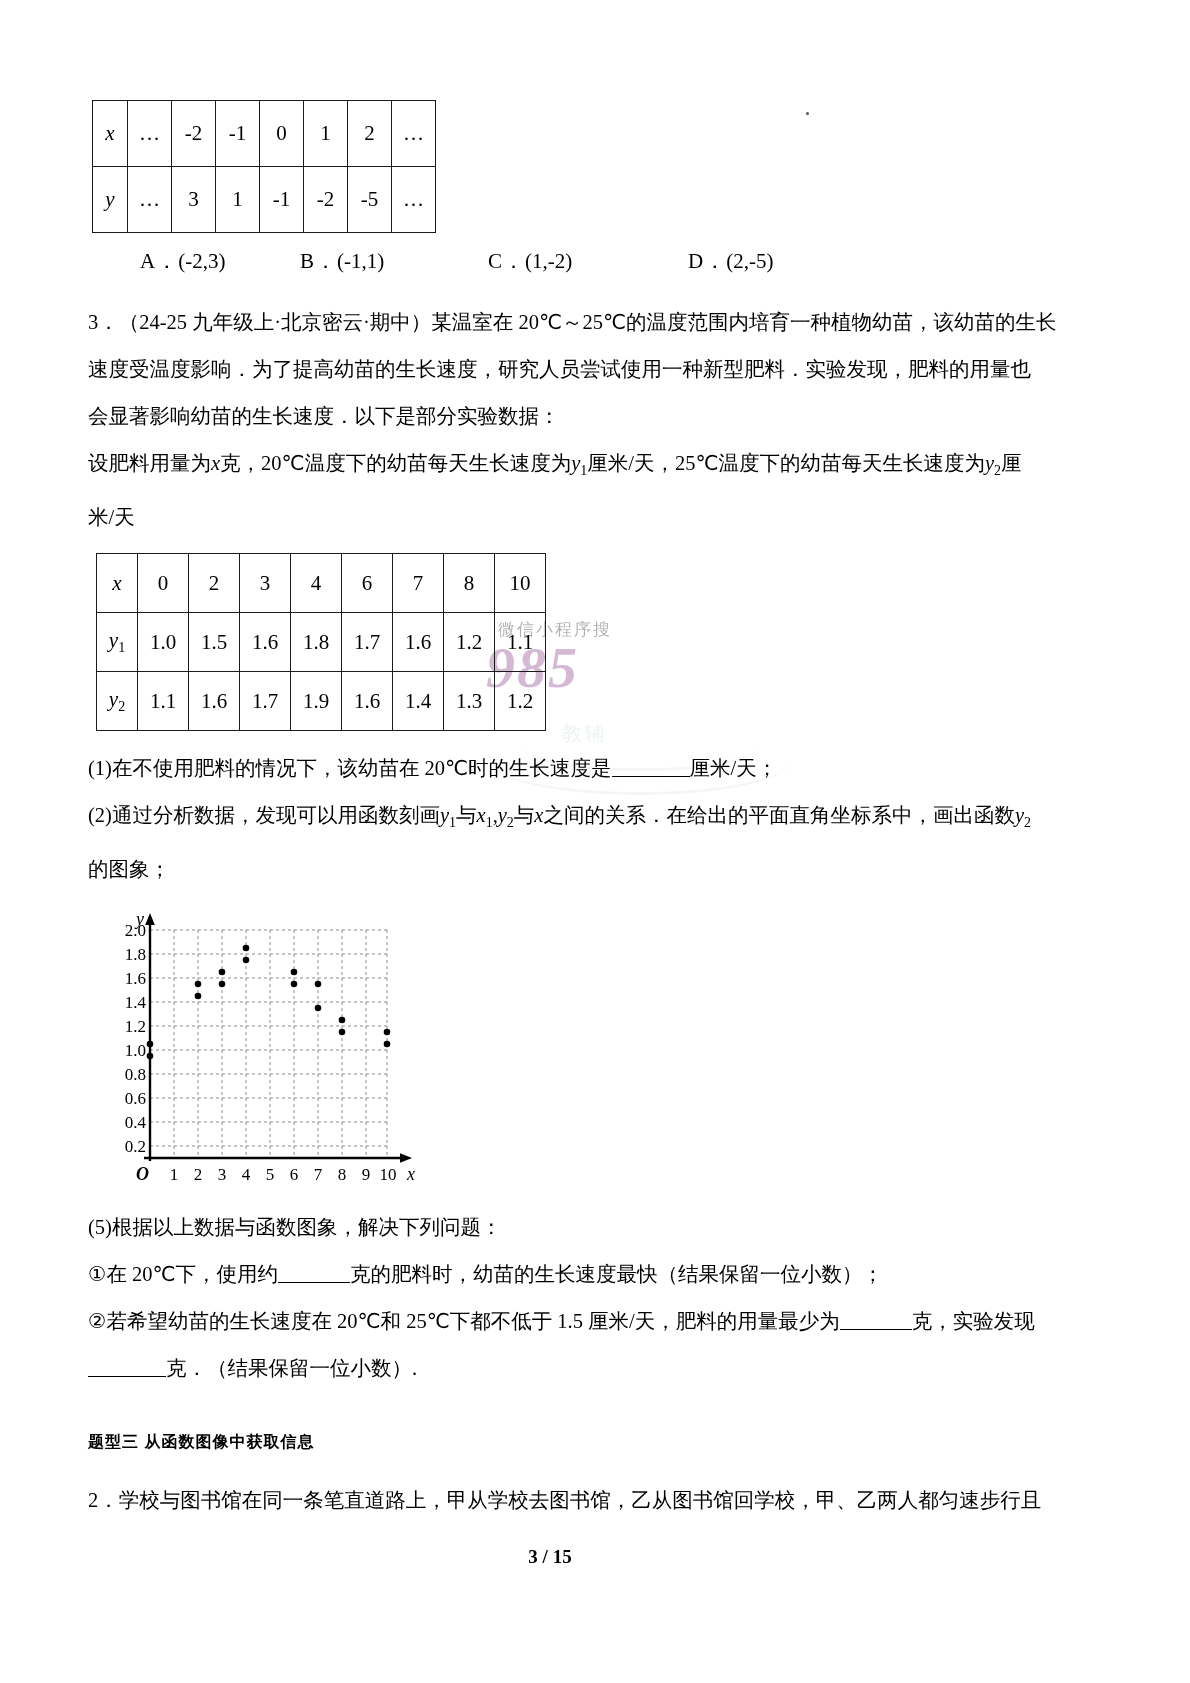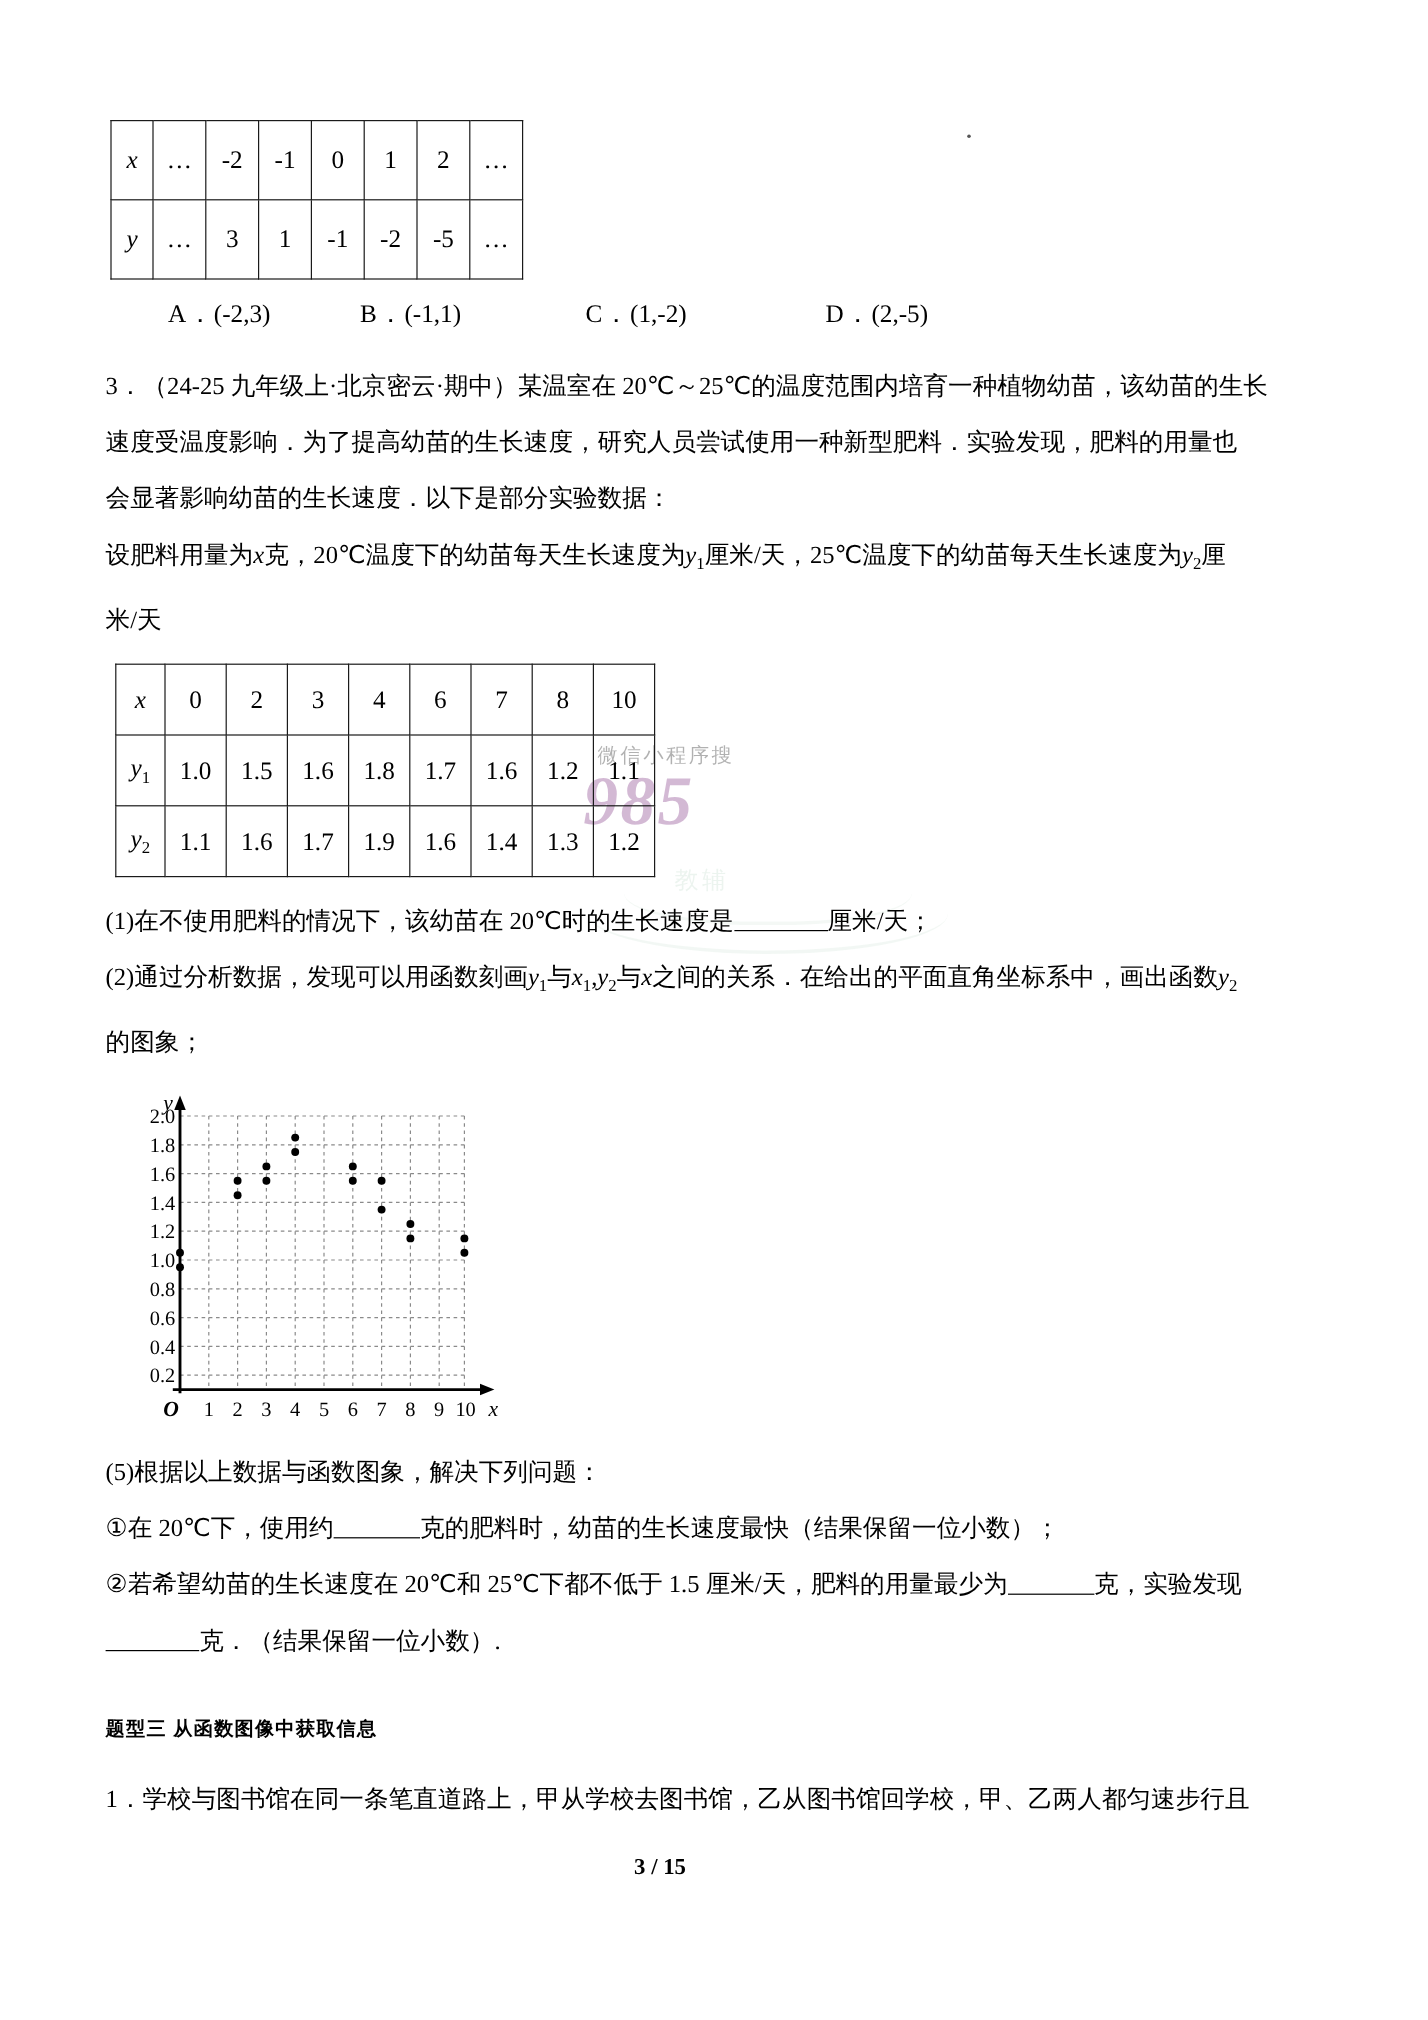--- a/index.html
+++ b/index.html
@@ -389,20 +389,20 @@
 
     <div style="margin-top:16px;">
       <p class="para">(5)根据以上数据与函数图象，解决下列问题：</p>
       <p class="para"><span>①在 20℃下，使用约</span><span class="blank short"></span><span>克的肥料时，幼苗的生长速度最快（结果保留一位小数）；</span></p>
       <p class="para"><span>②若希望幼苗的生长速度在 20℃和 25℃下都不低于 1.5 厘米/天，肥料的用量最少为</span><span class="blank short"></span><span>克，实验发现</span></p>
       <p class="para"><span class="blank"></span><span>克．（结果保留一位小数）.</span></p>
     </div>
 
     <div style="margin-top:26px;">
       <p class="para sect">题型三  从函数图像中获取信息</p>
-      <p class="para" style="margin-top:12px;">1．学校与图书馆在同一条笔直道路上，甲从学校去图书馆，乙从图书馆回学校，甲、乙两人都匀速步行且</p>
+      <p class="para" style="margin-top:12px;">2．学校与图书馆在同一条笔直道路上，甲从学校去图书馆，乙从图书馆回学校，甲、乙两人都匀速步行且</p>
     </div>
 
   </div>
 
   <div class="footer">3 / 15</div>
 
 </div>
 
 </body></html>

